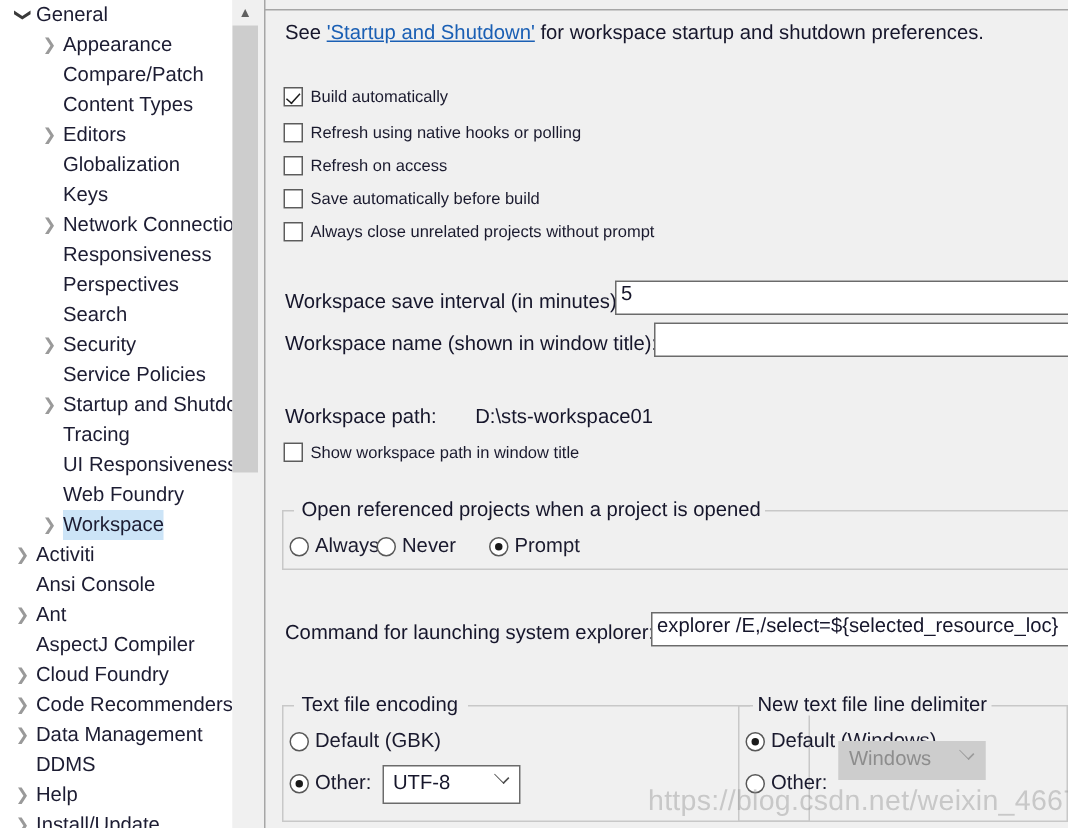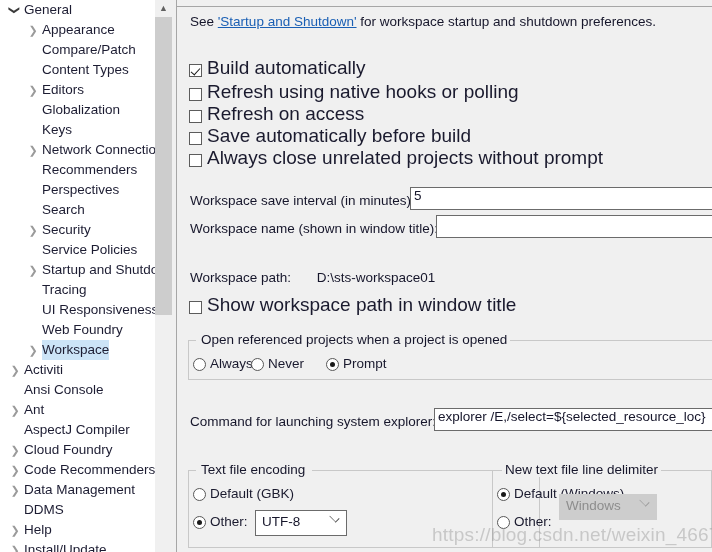--- a/index.html
+++ b/index.html
@@ -75,21 +75,21 @@
   .cbox {
     display: inline-block; width: 13px; height: 13px;
     border: 1px solid #5c5c5c; background: #fff;
     vertical-align: -2px; position: relative; margin-right: 5px;
   }
   .cbox.checked::after {
     content: ""; position: absolute; left: 3px; top: 1px;
     width: 4px; height: 8px; border: solid #1a1a1a;
     border-width: 0 1.6px 1.6px 0; transform: rotate(42deg);
   }
-  .cbrow .ctext { font-size: 19px; vertical-align: 1px; }
+  .cbrow .ctext { font-size: 11px; vertical-align: 1px; }
 
   
   .rdrow { position: absolute; height: 19px; white-space: nowrap; text-align: center; }
   .radio {
     display: inline-block; width: 13px; height: 13px; border-radius: 50%;
     border: 1px solid #585858; background: #fff;
     vertical-align: -2px; margin-right: 4px; position: relative;
   }
   .radio.on::after {
     content: ""; position: absolute; left: 3px; top: 3px;
@@ -154,21 +154,21 @@
   <div id="tree-panel">
     <div id="tree-list">
         <div class="tree-item d0"><span class="tw" style="transform: rotate(90deg); color: rgb(58, 58, 58);">❯</span><span class="tlabel">General</span></div>
         <div class="tree-item d1"><span class="tw">❯</span><span class="tlabel">Appearance</span></div>
         <div class="tree-item d1"><span class="tw"></span><span class="tlabel">Compare/Patch</span></div>
         <div class="tree-item d1"><span class="tw"></span><span class="tlabel">Content Types</span></div>
         <div class="tree-item d1"><span class="tw">❯</span><span class="tlabel">Editors</span></div>
         <div class="tree-item d1"><span class="tw"></span><span class="tlabel">Globalization</span></div>
         <div class="tree-item d1"><span class="tw"></span><span class="tlabel">Keys</span></div>
         <div class="tree-item d1"><span class="tw">❯</span><span class="tlabel">Network Connections</span></div>
-        <div class="tree-item d1"><span class="tw"></span><span class="tlabel">Recommenders</span></div>
+        <div class="tree-item d1"><span class="tw"></span><span class="tlabel">Responsiveness</span></div>
         <div class="tree-item d1"><span class="tw"></span><span class="tlabel">Perspectives</span></div>
         <div class="tree-item d1"><span class="tw"></span><span class="tlabel">Search</span></div>
         <div class="tree-item d1"><span class="tw">❯</span><span class="tlabel">Security</span></div>
         <div class="tree-item d1"><span class="tw"></span><span class="tlabel">Service Policies</span></div>
         <div class="tree-item d1"><span class="tw">❯</span><span class="tlabel">Startup and Shutdown</span></div>
         <div class="tree-item d1"><span class="tw"></span><span class="tlabel">Tracing</span></div>
         <div class="tree-item d1"><span class="tw"></span><span class="tlabel">UI Responsiveness Monitoring</span></div>
         <div class="tree-item d1"><span class="tw"></span><span class="tlabel">Web Foundry</span></div>
         <div class="tree-item d1 sel"><span class="tw">❯</span><span class="tlabel">Workspace</span></div>
         <div class="tree-item d0"><span class="tw">❯</span><span class="tlabel">Activiti</span></div>

